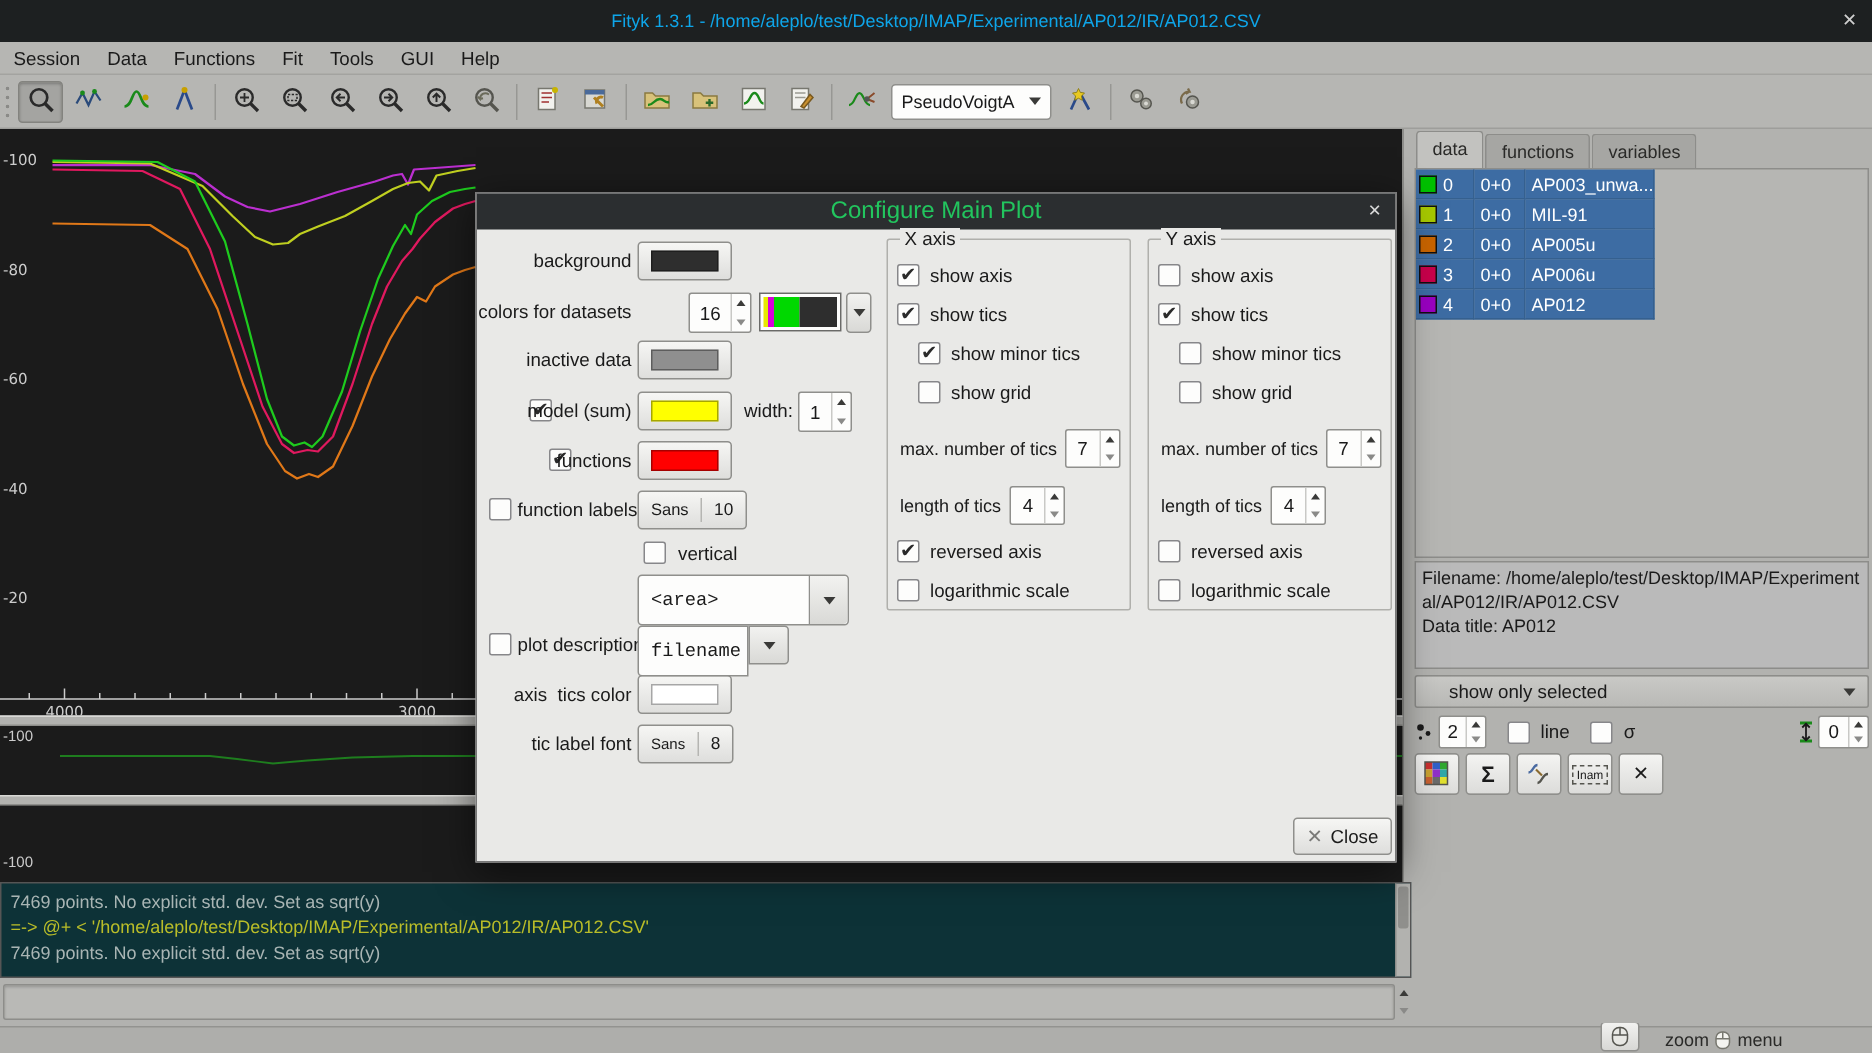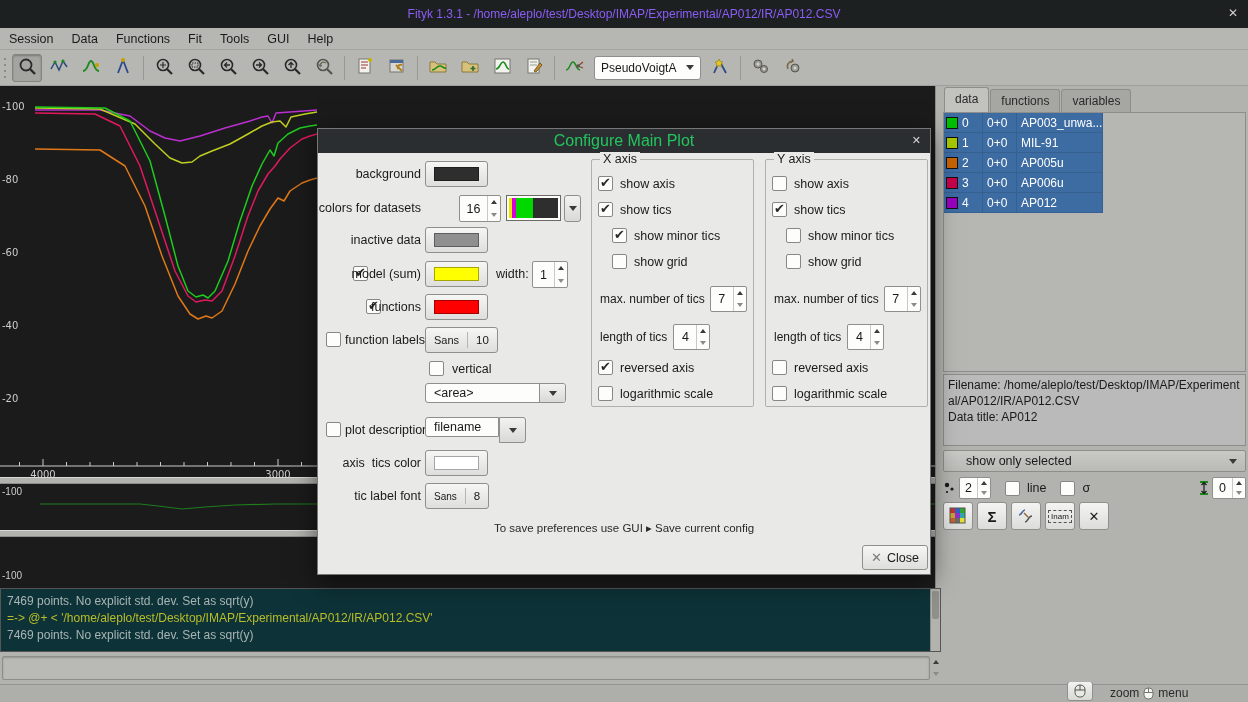--- a/index.html
+++ b/index.html
@@ -2,21 +2,21 @@
 <html><head>
 <meta charset="utf-8">
 <style>
   * { margin:0; padding:0; box-sizing:border-box; }
   html,body { width:1248px; height:702px; overflow:hidden; font-family:"Liberation Sans","DejaVu Sans",sans-serif; }
   body { position:relative; background:#b2b2af; font-size:12px; color:#1a1a1a; }
   .abs { position:absolute; }
 
   
   .titlebar { left:0; top:0; width:1248px; height:28px; background:#1d2021; display:flex; align-items:center; justify-content:center; }
-  .titlebar .wtitle { color:#8b5cf6; font-size:12px; }
+  .titlebar .wtitle { color:#0ea5e9; font-size:12px; }
   .titlebar .wclose { position:absolute; right:10px; top:6px; color:#cfcfcf; font-size:12px; cursor:default; }
 
   .menubar { left:0; top:28px; width:1248px; height:22px; background:#b6b6b3; display:flex; align-items:center; border-bottom:1px solid #a3a3a0; }
   .menu-item { padding:3px 9px; font-size:12.5px; color:#1a1a1a; }
 
   .toolbar { left:0; top:50px; width:1248px; height:36px; background:#b6b6b3; border-bottom:1px solid #9e9e9b; display:flex; align-items:center; padding-left:2px; }
   .tbtn { width:30px; height:28px; display:flex; align-items:center; justify-content:center; border:1px solid transparent; border-radius:3px; margin:0 1px; }
   .tbtn.pressed { background:#a4a4a1; border:1px solid #83837f; box-shadow:inset 0 1px 2px rgba(0,0,0,.25); }
   .tsep { width:1px; height:24px; background:#979794; margin:0 4px; }
   .thandle { width:7px; height:26px; margin-right:2px;
@@ -94,21 +94,21 @@
   .color-fill { width:100%; height:100%; border:1px solid rgba(0,0,0,.35); }
   .groupbox { position:absolute; border:1px solid #b0b0ac; border-radius:2px; }
   .gb-title { position:absolute; left:8px; top:-8px; background:#e9e9e7; padding:0 3px; font-size:12.5px; }
   .gb-row { position:absolute; display:flex; align-items:center; }
   .note { position:absolute; width:100%; text-align:center; font-size:11.5px; color:#2a2a28; }
   .close-btn { position:absolute; left:544px; top:416px; width:66px; height:25px; display:flex; align-items:center; justify-content:center; gap:5px; font-size:12.5px; }
   .xglyph { color:#7a7a78; font-weight:bold; font-size:13px; }
   .fontbtn { position:absolute; height:26px; display:flex; align-items:center; font-size:11.5px; }
   .fontbtn .fpart { padding:0 8px; }
   .fontbtn .fdiv { width:1px; height:16px; background:#b5b5b2; }
-  .ddown { position:absolute; height:20px; background:#fdfdfc; border:1px solid #8f8f8c; border-radius:3px; display:flex; align-items:center; }
+  .ddown { position:absolute; height:34px; background:#fdfdfc; border:1px solid #8f8f8c; border-radius:3px; display:flex; align-items:center;font-family:Liberation Mono, monospace; }
   .ddown .dval { flex:1; padding:0 8px; font-size:12.5px; }
   .ddown .dbtnpart { width:26px; height:100%; background:linear-gradient(#f2f2f0,#d9d9d6); border-left:1px solid #8f8f8c; border-radius:0 3px 3px 0; display:flex; align-items:center; justify-content:center; }
   .arrow-btn { background:linear-gradient(#f2f2f0,#d9d9d6); border:1px solid #8f8f8c; border-radius:3px; display:flex; align-items:center; justify-content:center; }
   .strip-box { position:absolute; width:55px; height:26px; background:#fdfdfc; border:1px solid #6a6a68; padding:2px; display:flex; }
   .strip-seg { height:100%; }
 </style>
 </head>
 <body>
 
 <div class="abs titlebar">
@@ -585,21 +585,20 @@
       <div class="color-fill" style="background: rgb(255, 255, 255);"></div>
     </div>
 
   <span class="dlabel" style="top:360px;">tic label font</span>
   <div class="fontbtn gbtn" style="left:107px; top:354px;">
     <span class="fpart" style="font-size:10px;">Sans</span>
     <span class="fdiv"></span>
     <span class="fpart">8</span>
   </div>
 
-  <div class="note" style="top:392px;">To save preferences use GUI ▸ Save current config</div>
 
   <div class="close-btn gbtn">
     <span class="xglyph">✕</span>
     <span>Close</span>
   </div>
 
   <div class="groupbox" style="left:273px; top:30px; width:163px; height:248px;">
     <span class="gb-title">X axis</span>
     <div class="gb-row" style="left:6px; top:16px;">
         <span class="cb checked"></span>

